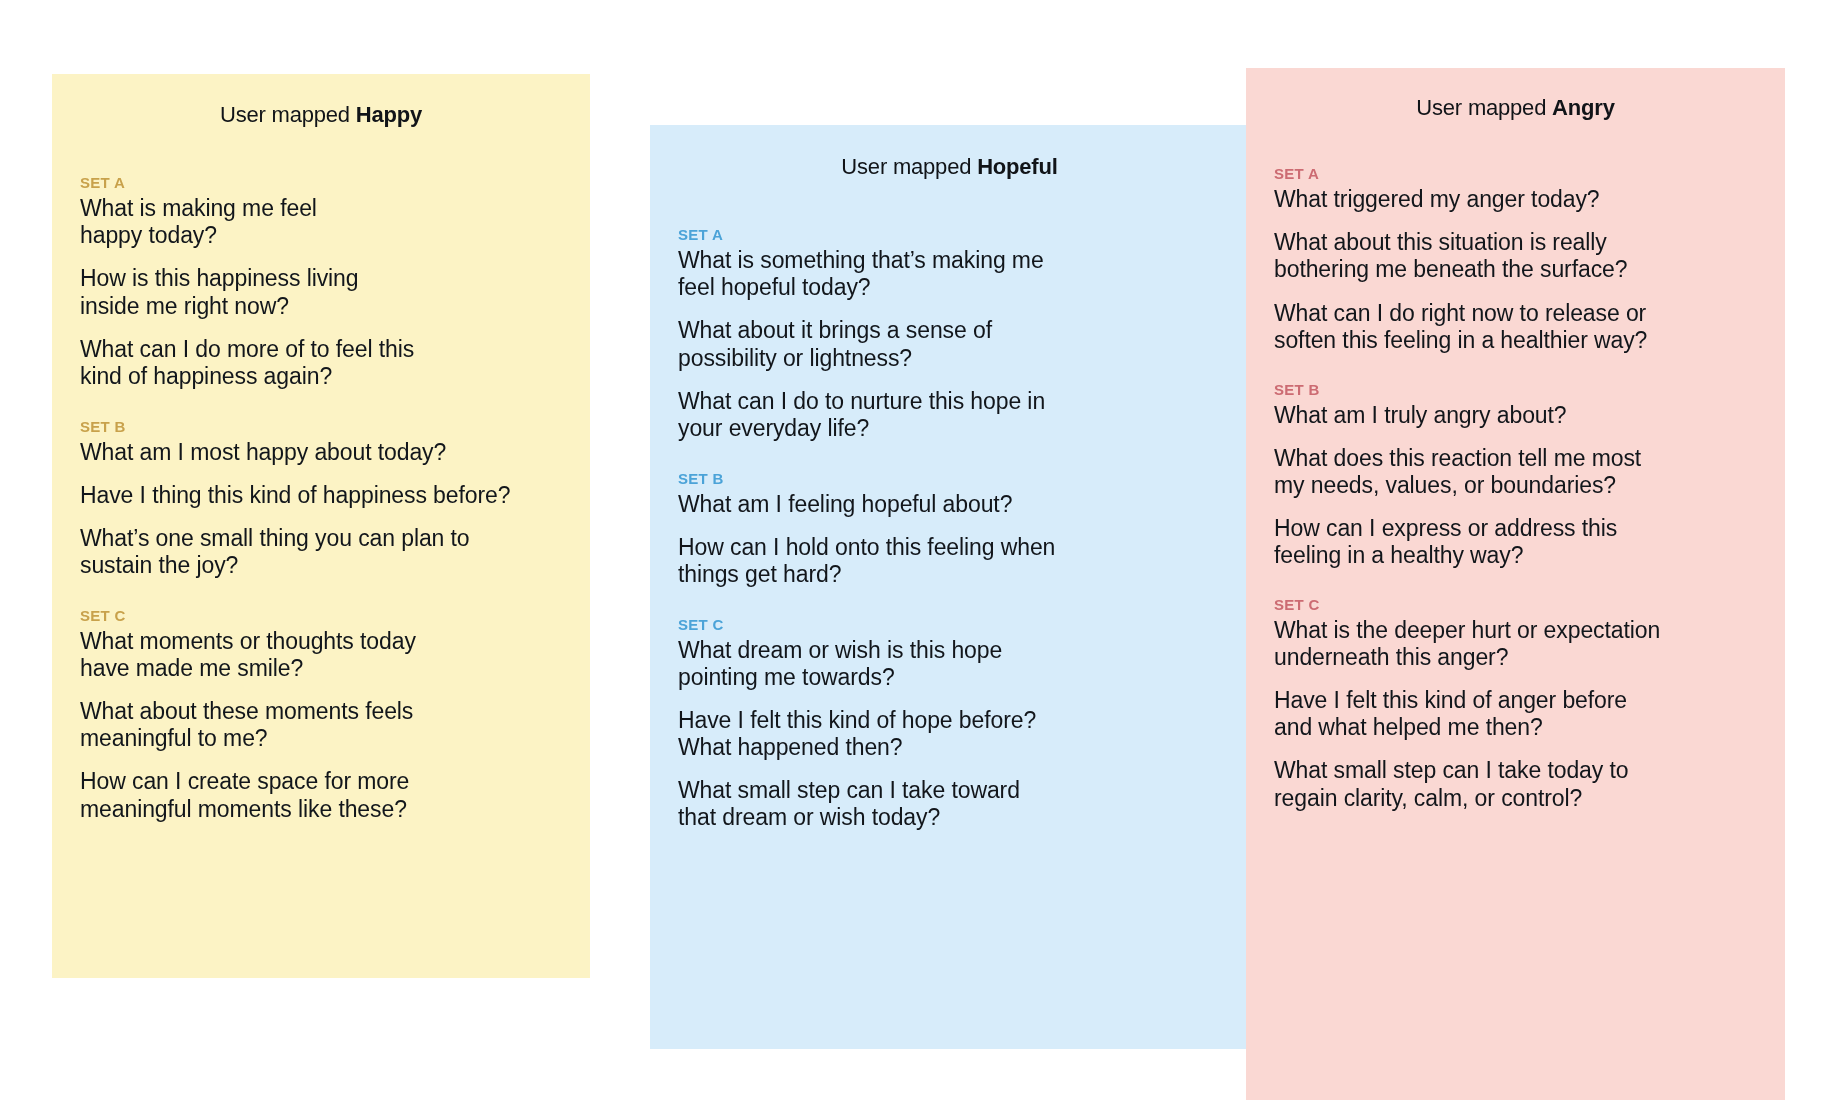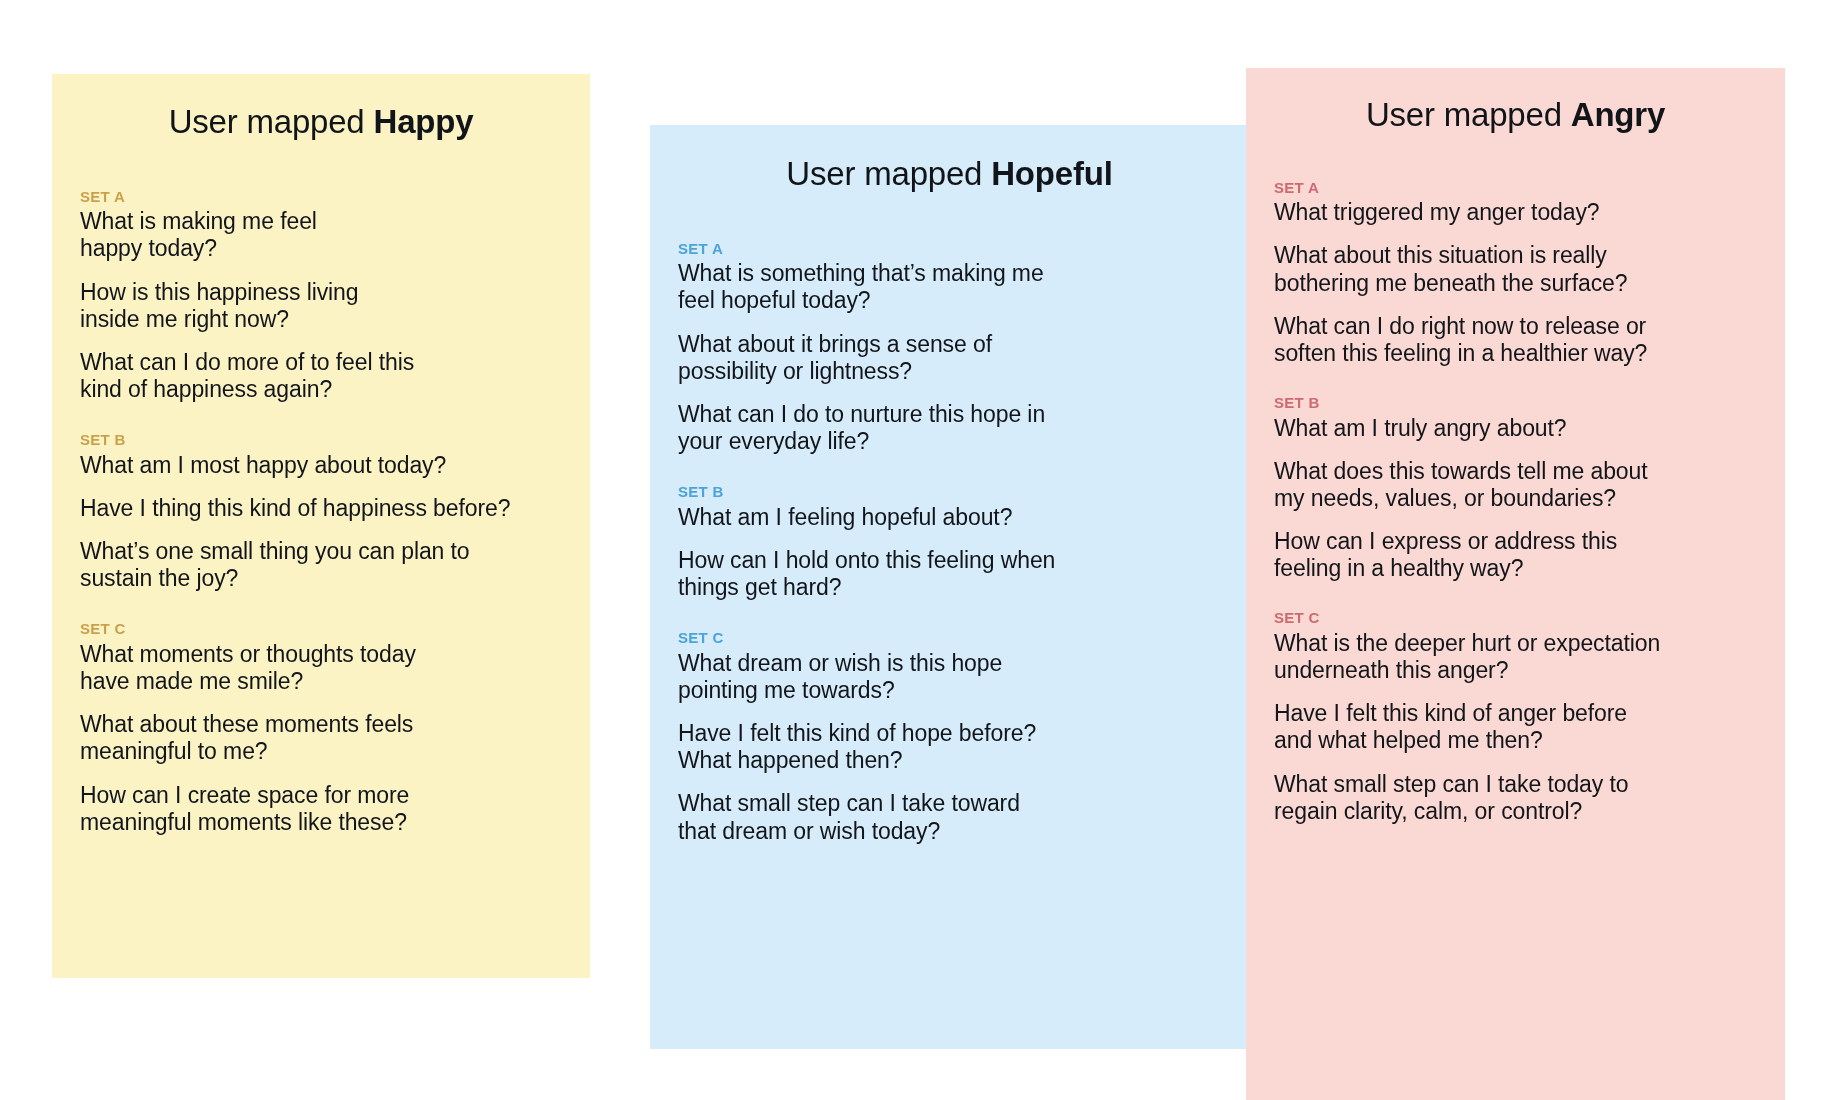--- a/index.html
+++ b/index.html
@@ -19,21 +19,21 @@
     background: #ffffff;
   }
 
   .card {
     position: absolute;
     padding: 0;
   }
 
   .card-title {
     text-align: center;
-    font-size: 33px;
+    font-size: 22px;
     font-weight: 400;
     color: #111418;
     letter-spacing: -0.2px;
     line-height: 1.2;
   }
   .card-title .emotion {
     font-weight: 700;
   }
 
   .set-block { margin: 0; }
@@ -176,21 +176,21 @@
         <p class="question">What triggered my anger today?</p>
         <p class="question">What about this situation is really
 bothering me beneath the surface?</p>
         <p class="question">What can I do right now to release or
 soften this feeling in a healthier way?</p>
       </div>
 
       <div class="set-block">
         <div class="set-label">SET B</div>
         <p class="question">What am I truly angry about?</p>
-        <p class="question">What does this towards tell me about
+        <p class="question">What does this reaction tell me most
 my needs, values, or boundaries?</p>
         <p class="question">How can I express or address this
 feeling in a healthy way?</p>
       </div>
 
       <div class="set-block">
         <div class="set-label">SET C</div>
         <p class="question">What is the deeper hurt or expectation
 underneath this anger?</p>
         <p class="question">Have I felt this kind of anger before

